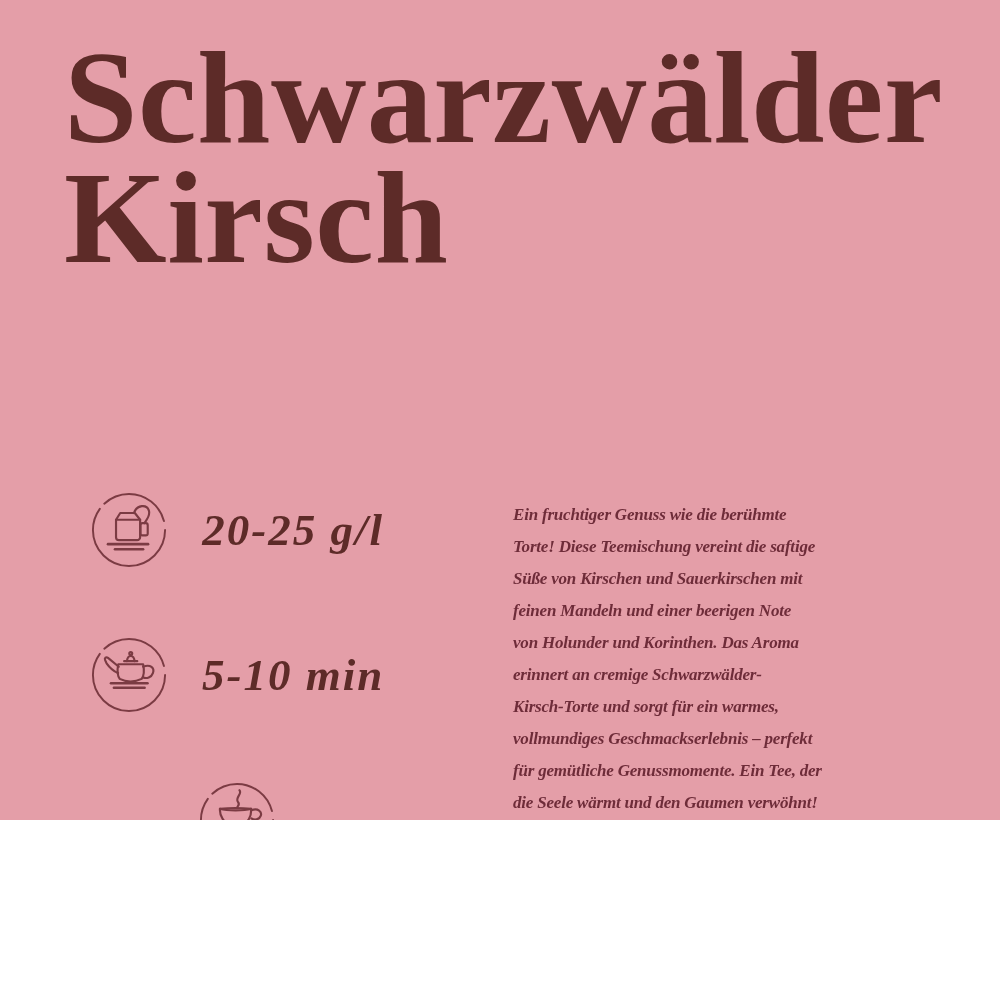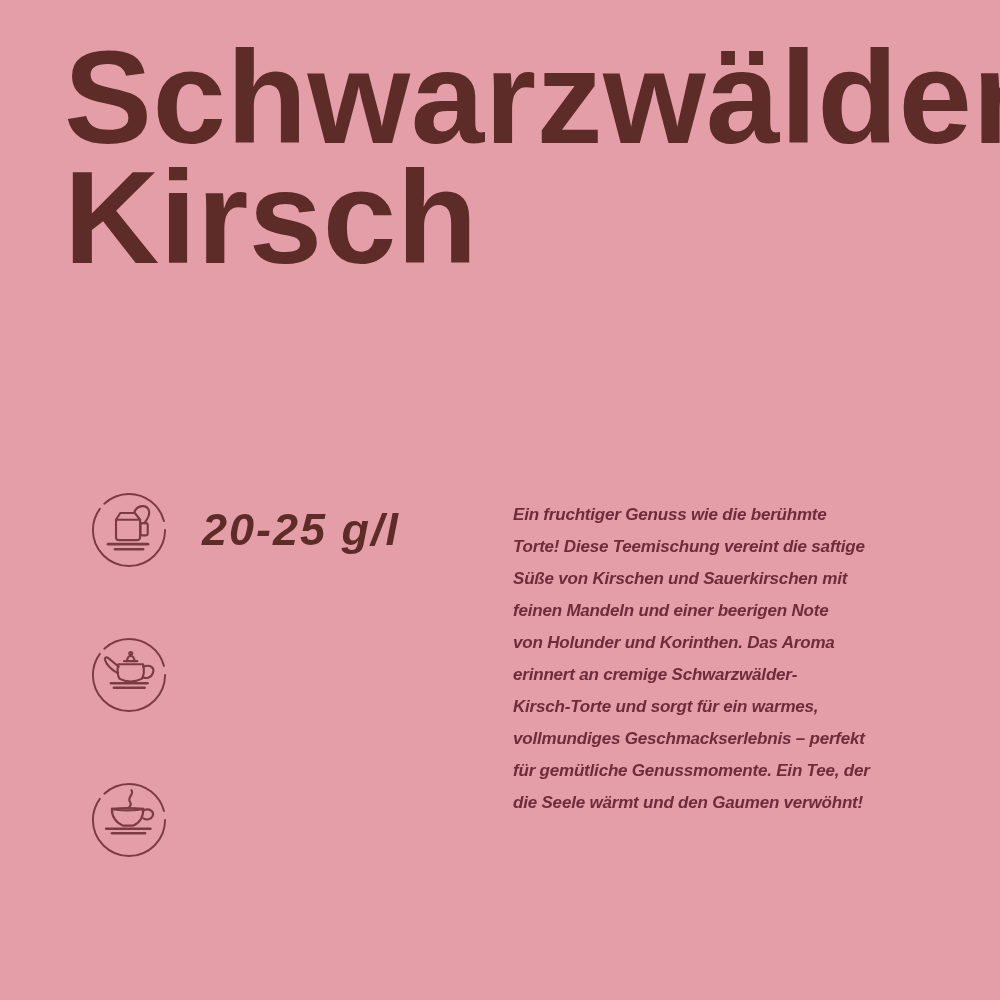--- a/index.html
+++ b/index.html
@@ -1,39 +1,40 @@
 <!DOCTYPE html>
 <html><head>
 <meta charset="utf-8">
 <style>
   html,body { margin:0; padding:0; }
   .canvas {
     position:relative;
-    width:1000px; height:1000px;
+    width:1000px; height:820px;
     background: var(--bg, #e49ea8);
     overflow:hidden;
-    font-family:Liberation Sans, sans-serif;
+    font-family:Liberation Serif, serif;
   }
   .title {
     position:absolute;
     left:64px; top:38px;
     margin:0;
     font-size:132px;
     line-height:0.91;
     font-weight:bold;
     letter-spacing:0.5px;
     color: var(--title, #5d2b28);
     white-space:pre-line;
   }
   .specs {
     position:absolute;
     left:90px; top:491px;
     display:flex;
     flex-direction:column;
     gap:67px;
+    align-items:center;
   }
   .spec-row {
     display:flex;
     align-items:center;
     gap:34px;
   }
   .spec-icon {
     width:78px; height:78px;
     flex:0 0 auto;
     color: var(--icon, #7b3b43);
@@ -93,20 +94,21 @@
           <path d="M29 29 C28 34 27.5 40 30.5 44 C37 47.5 46 47.5 53 44 C56 40 55.5 34 54.5 29 Z"></path>
           <path d="M35 25.8 H48.5"></path>
           <path d="M37.8 25.8 C38.3 22 40.5 20.5 41.8 20.5 C43.1 20.5 45.3 22 45.8 25.8"></path>
           <circle cx="41.8" cy="18" r="1.5"></circle>
           <path d="M29.5 31.5 L18.5 22.5 C16.5 21 14.5 22.6 15.5 24.8 L17 28 C20.5 33 24 36 28.8 38"></path>
           <path d="M54.5 31.5 C62 28.5 66.5 33 64.5 38 C63 42.5 58 44 54.5 42.5"></path>
           <path d="M21.5 48.5 H59" stroke-width="2.6"></path>
           <path d="M24.5 53 H56" stroke-width="2.6"></path>
         </svg>
       </span>
+      <span class="spec-label">5-10 min</span>
     </div>
 
     <div class="spec-row">
       <span class="spec-icon">
         <svg viewBox="0 0 80 80" fill="none" stroke="currentColor" stroke-width="2.2" stroke-linecap="round" stroke-linejoin="round">
           <circle cx="40" cy="40" r="37" pathLength="100" stroke-dasharray="60 3 33 4" stroke-width="2"></circle>
           <path d="M42.5 9.5 C46 13 37.5 17 41 21.5 C43.8 24.8 39.5 26 40.3 27.5"></path>
           <path d="M22.5 28.5 C30 30.7 47 30.7 54.5 28.5 C55 36 51.5 43 44 45.8 H34 C26.5 43 22 36 22.5 28.5 Z"></path>
           <path d="M22.5 28.5 Q38.5 26.8 54.5 28.5"></path>
           <path d="M54.8 30 C61.5 27.5 66 31.5 64.3 35.8 C62.8 39.8 57.8 40.3 54.8 38.3"></path>

